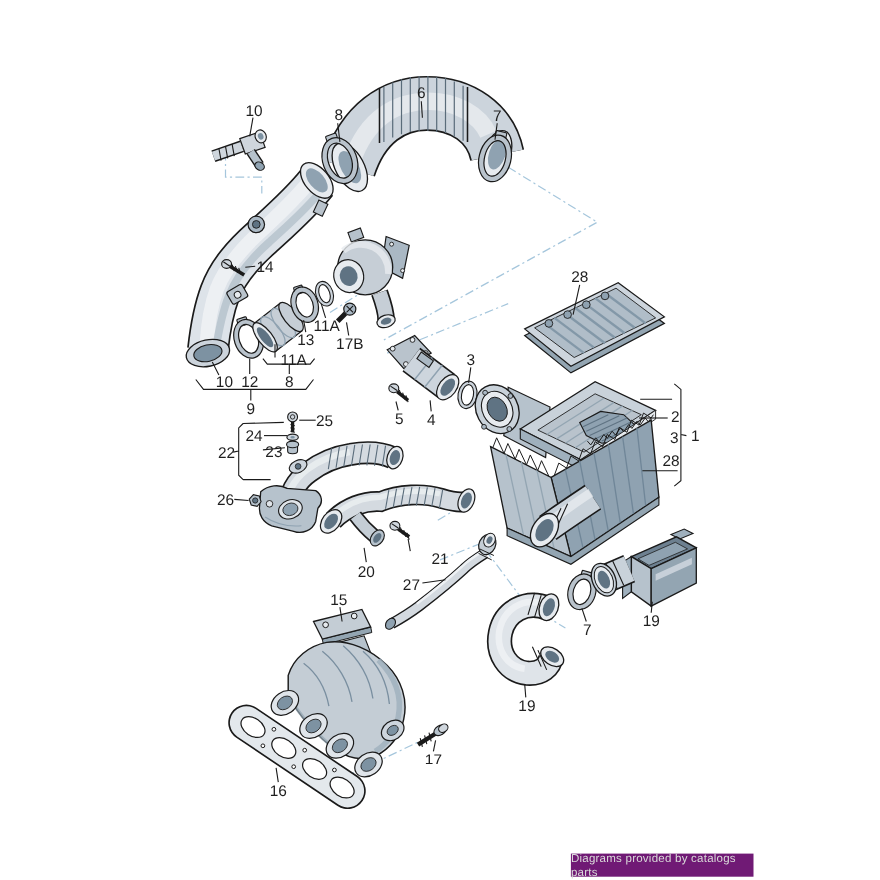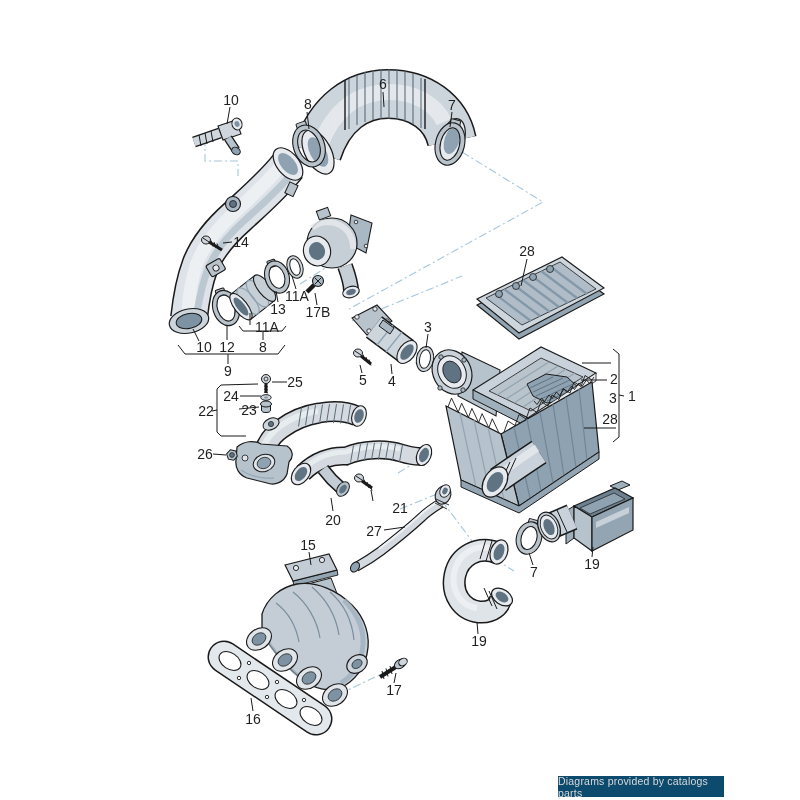--- a/index.html
+++ b/index.html
@@ -1,23 +1,23 @@
 <!DOCTYPE html>
 <html><head>
 <meta charset="utf-8">
 <style>
   html,body{margin:0;padding:0;background:#ffffff;}
   .stage{position:relative;width:800px;height:800px;background:#ffffff;overflow:hidden;
          font-family:"Liberation Sans",sans-serif;}
   .stage svg{position:absolute;left:0;top:0;}
   .callout{position:absolute;transform:translate(-50%,-50%);font-size:14px;color:#1f1f1f;
            white-space:nowrap;line-height:1;}
-  .footer{position:absolute;left:519px;top:776px;width:166px;height:21px;background:#0c4a6e;
+  .footer{position:absolute;left:519px;top:776px;width:166px;height:21px;background:#701a75;
           color:#d9d9d9;font-size:10.5px;display:flex;align-items:center;justify-content:center;
-          letter-spacing:.2px;margin-left:39px;}
+          letter-spacing:.2px;}
 </style>
 </head>
 <body>
 
 <div class="stage">
 <svg width="800" height="800" viewBox="0 0 800 800">
 
   <g stroke="#a5c6dc" stroke-width="1.1" fill="none" stroke-dasharray="8 3 2 3">
     <path d="M462,152 L543,202 L349,309"></path>
     <path d="M352,321 L462,276"></path>

